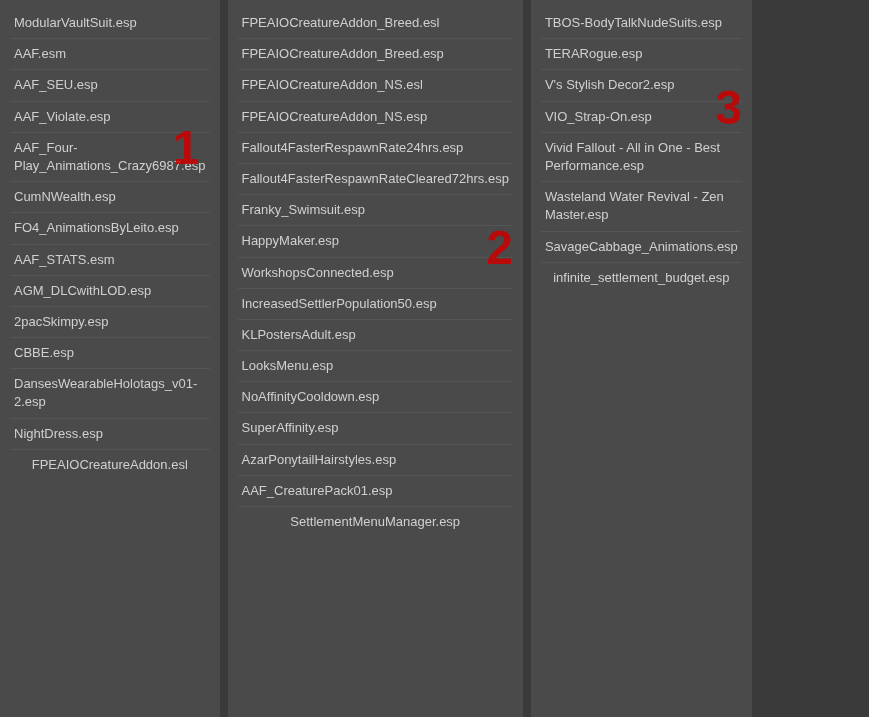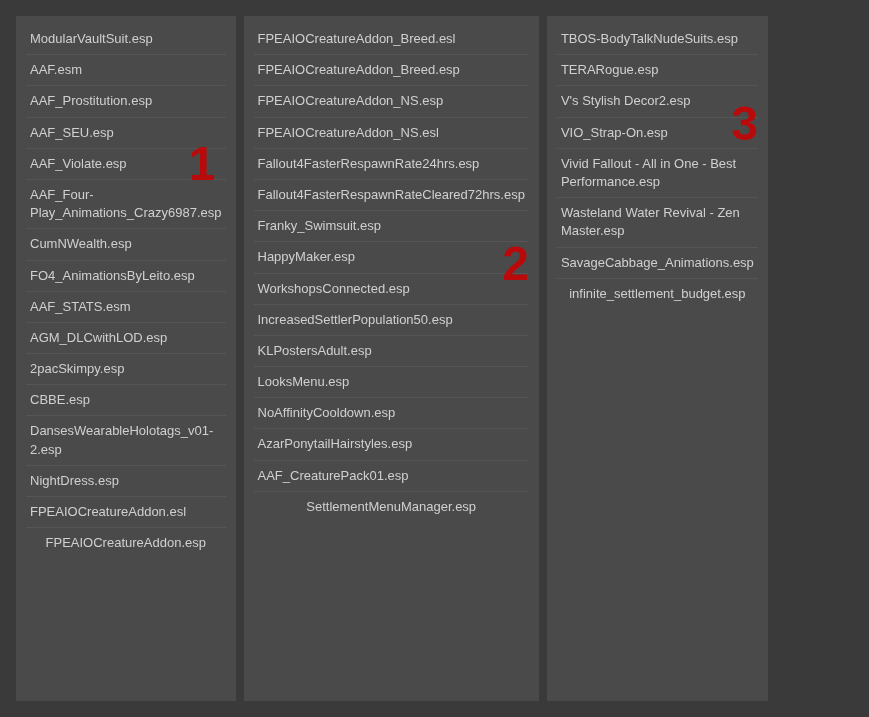--- a/index.html
+++ b/index.html
@@ -14,21 +14,21 @@
       font-size: 13px;
       color: #d0d0d0;
       width: 869px;
       min-height: 717px;
     }
 
     .container {
       display: flex;
       width: 696px;
       min-height: 717px;
-      padding: 16px;
+      padding: 0;
       gap: 8px;
     }
 
     .column {
       background-color: #4a4a4a;
       flex: 1;
       padding: 0;
       position: relative;
       min-height: 680px;
     }
@@ -76,52 +76,51 @@
     }
   </style>
 </head>
 <body>
 
 <div class="container">
 <div class="column">
       <div class="column-inner">
         <div class="mod-item">ModularVaultSuit.esp</div>
         <div class="mod-item">AAF.esm</div>
-        <div class="mod-item">AAF_Prostitution.esp</div>
         <div class="mod-item">AAF_SEU.esp</div>
         <div class="mod-item">AAF_Violate.esp</div>
         <div class="mod-item">AAF_Four-Play_Animations_Crazy6987.esp</div>
         <div class="mod-item">CumNWealth.esp</div>
         <div class="mod-item">FO4_AnimationsByLeito.esp</div>
         <div class="mod-item">AAF_STATS.esm</div>
         <div class="mod-item">AGM_DLCwithLOD.esp</div>
         <div class="mod-item">2pacSkimpy.esp</div>
         <div class="mod-item">CBBE.esp</div>
         <div class="mod-item">DansesWearableHolotags_v01-2.esp</div>
         <div class="mod-item">NightDress.esp</div>
         <div class="mod-item">FPEAIOCreatureAddon.esl</div>
-        <div class="mod-item">FPEAIOCreatureAddon.esp</div>
       </div>
       <span class="column-label col1-label">1</span>
     </div>
     <div class="column">
       <div class="column-inner">
         <div class="mod-item">FPEAIOCreatureAddon_Breed.esl</div>
         <div class="mod-item">FPEAIOCreatureAddon_Breed.esp</div>
+        <div class="mod-item">FPEAIOCreatureAddon_NS.esl</div>
         <div class="mod-item">FPEAIOCreatureAddon_NS.esp</div>
-        <div class="mod-item">FPEAIOCreatureAddon_NS.esl</div>
         <div class="mod-item">Fallout4FasterRespawnRate24hrs.esp</div>
         <div class="mod-item">Fallout4FasterRespawnRateCleared72hrs.esp</div>
         <div class="mod-item">Franky_Swimsuit.esp</div>
         <div class="mod-item">HappyMaker.esp</div>
         <div class="mod-item">WorkshopsConnected.esp</div>
         <div class="mod-item">IncreasedSettlerPopulation50.esp</div>
         <div class="mod-item">KLPostersAdult.esp</div>
         <div class="mod-item">LooksMenu.esp</div>
         <div class="mod-item">NoAffinityCooldown.esp</div>
+        <div class="mod-item">SuperAffinity.esp</div>
         <div class="mod-item">AzarPonytailHairstyles.esp</div>
         <div class="mod-item">AAF_CreaturePack01.esp</div>
         <div class="mod-item">SettlementMenuManager.esp</div>
       </div>
       <span class="column-label col2-label">2</span>
     </div>
     <div class="column">
       <div class="column-inner">
         <div class="mod-item">TBOS-BodyTalkNudeSuits.esp</div>
         <div class="mod-item">TERARogue.esp</div>

